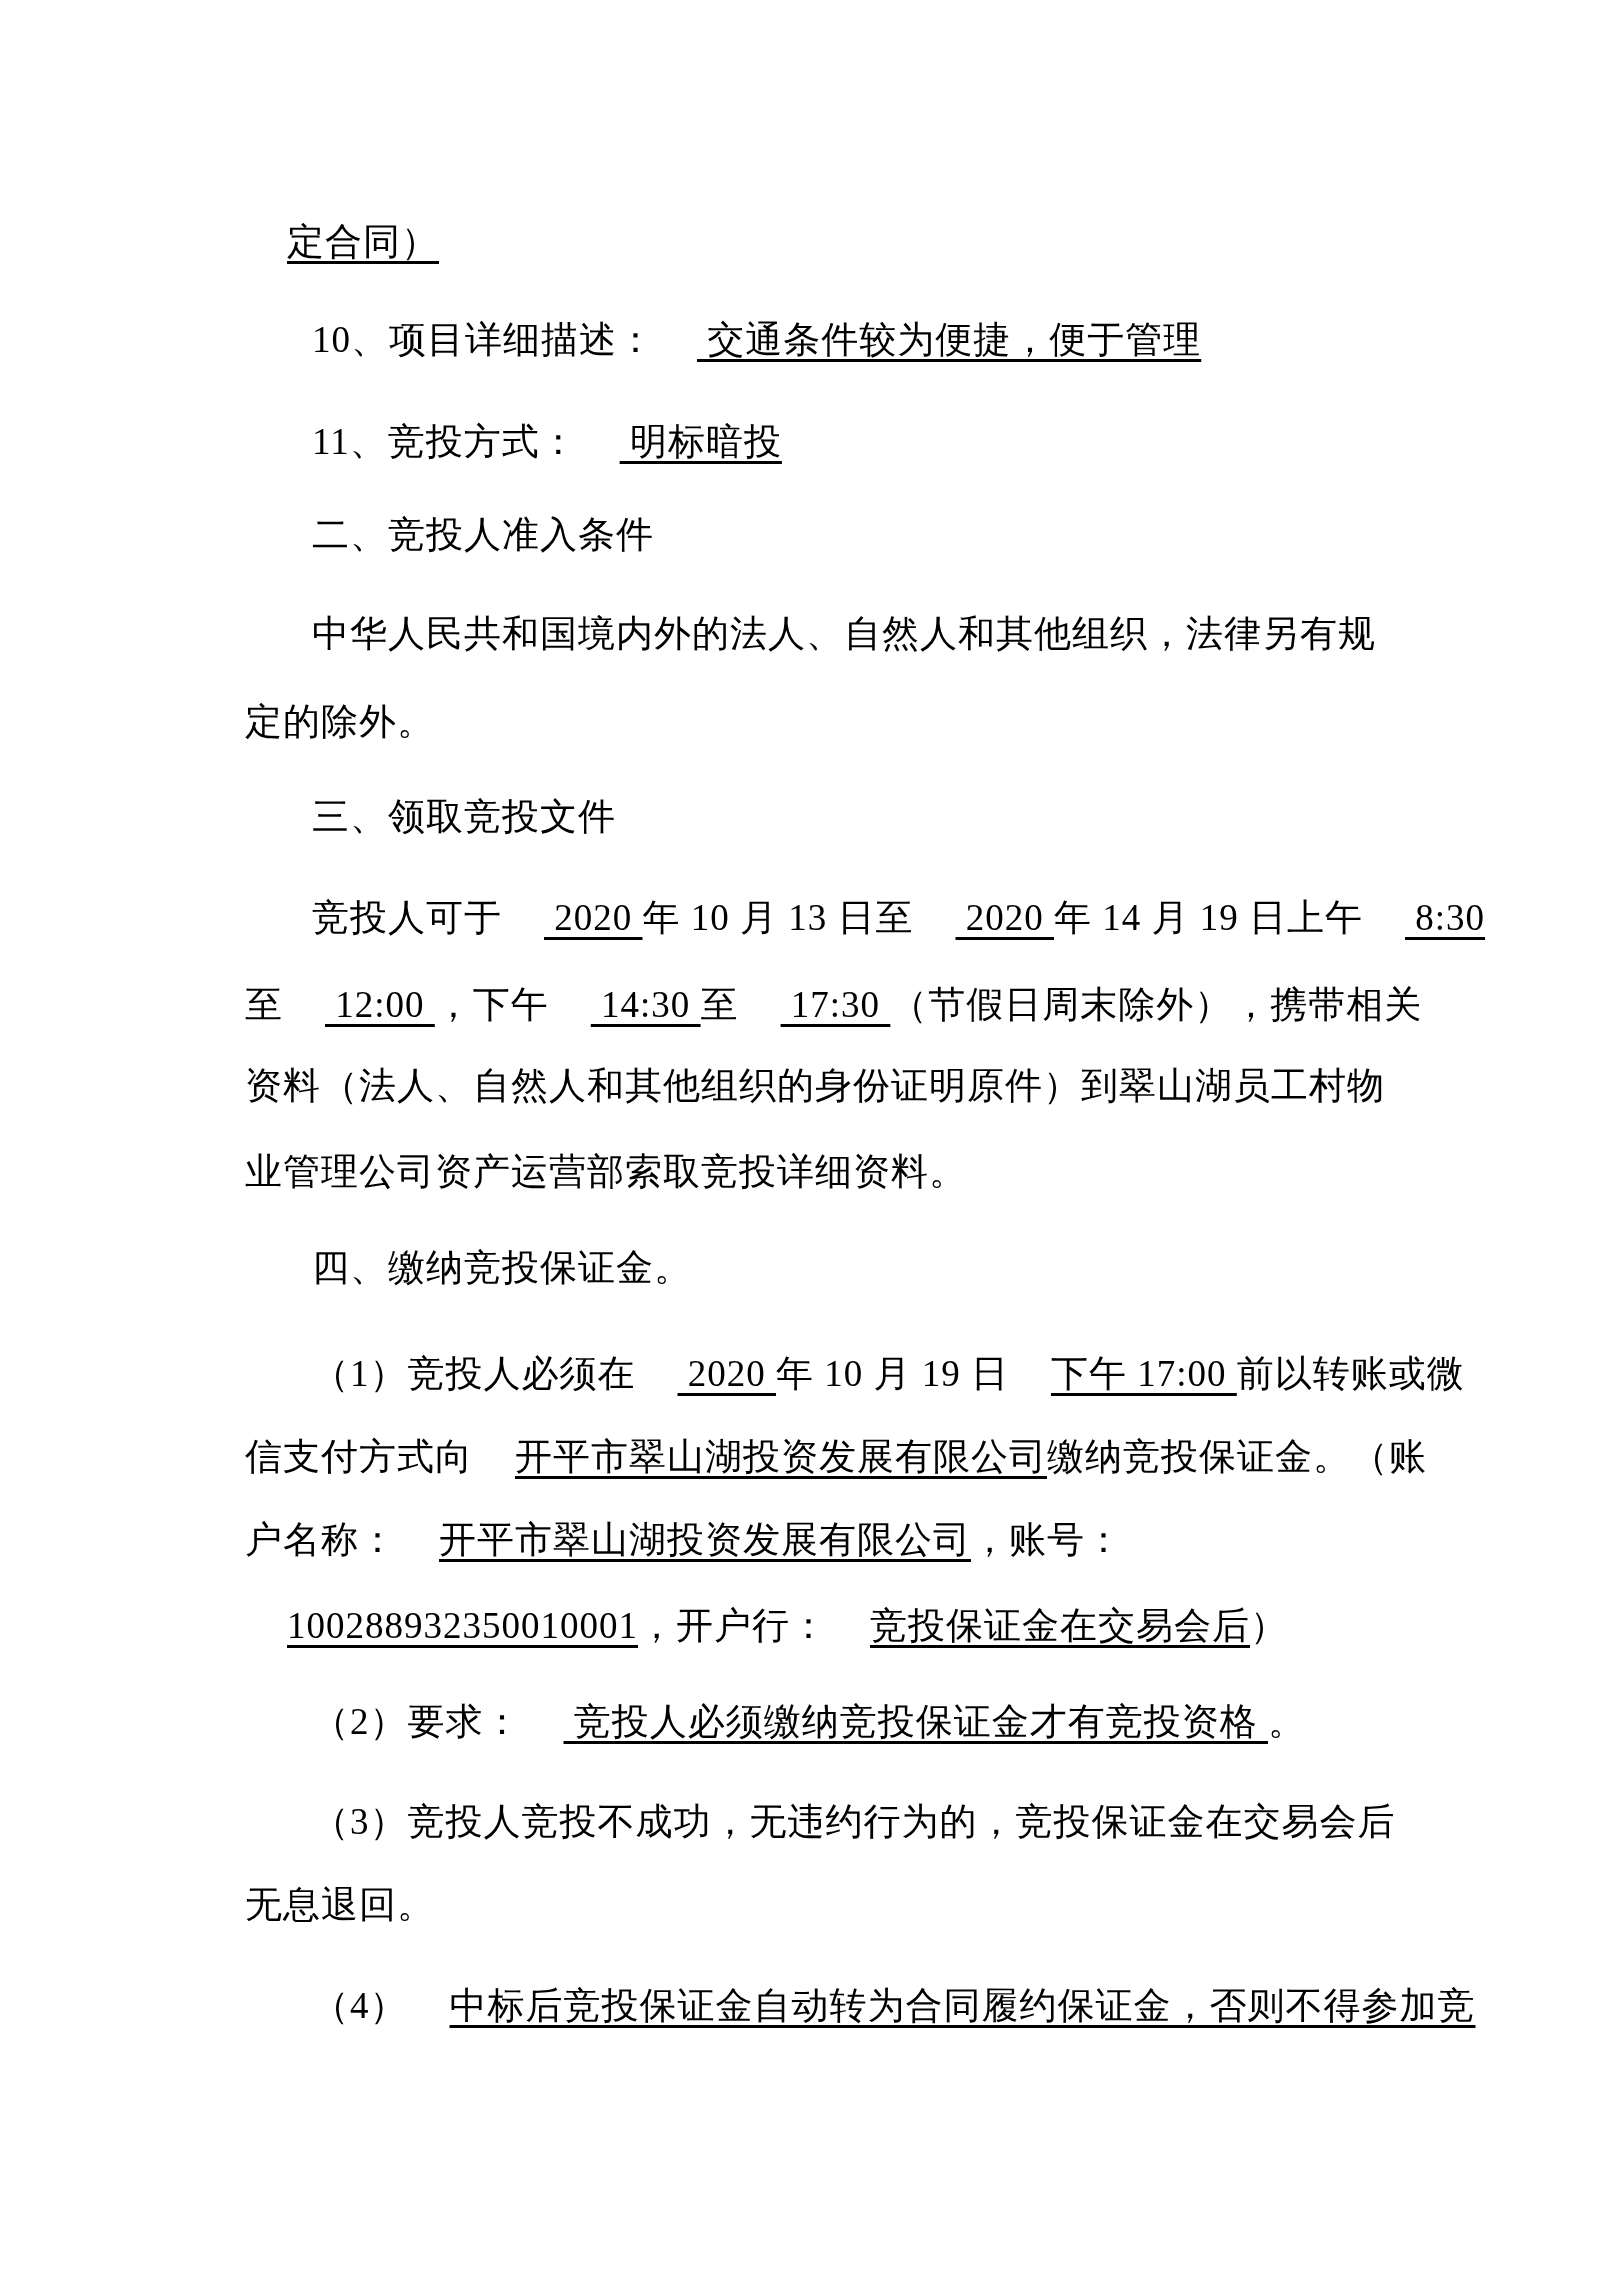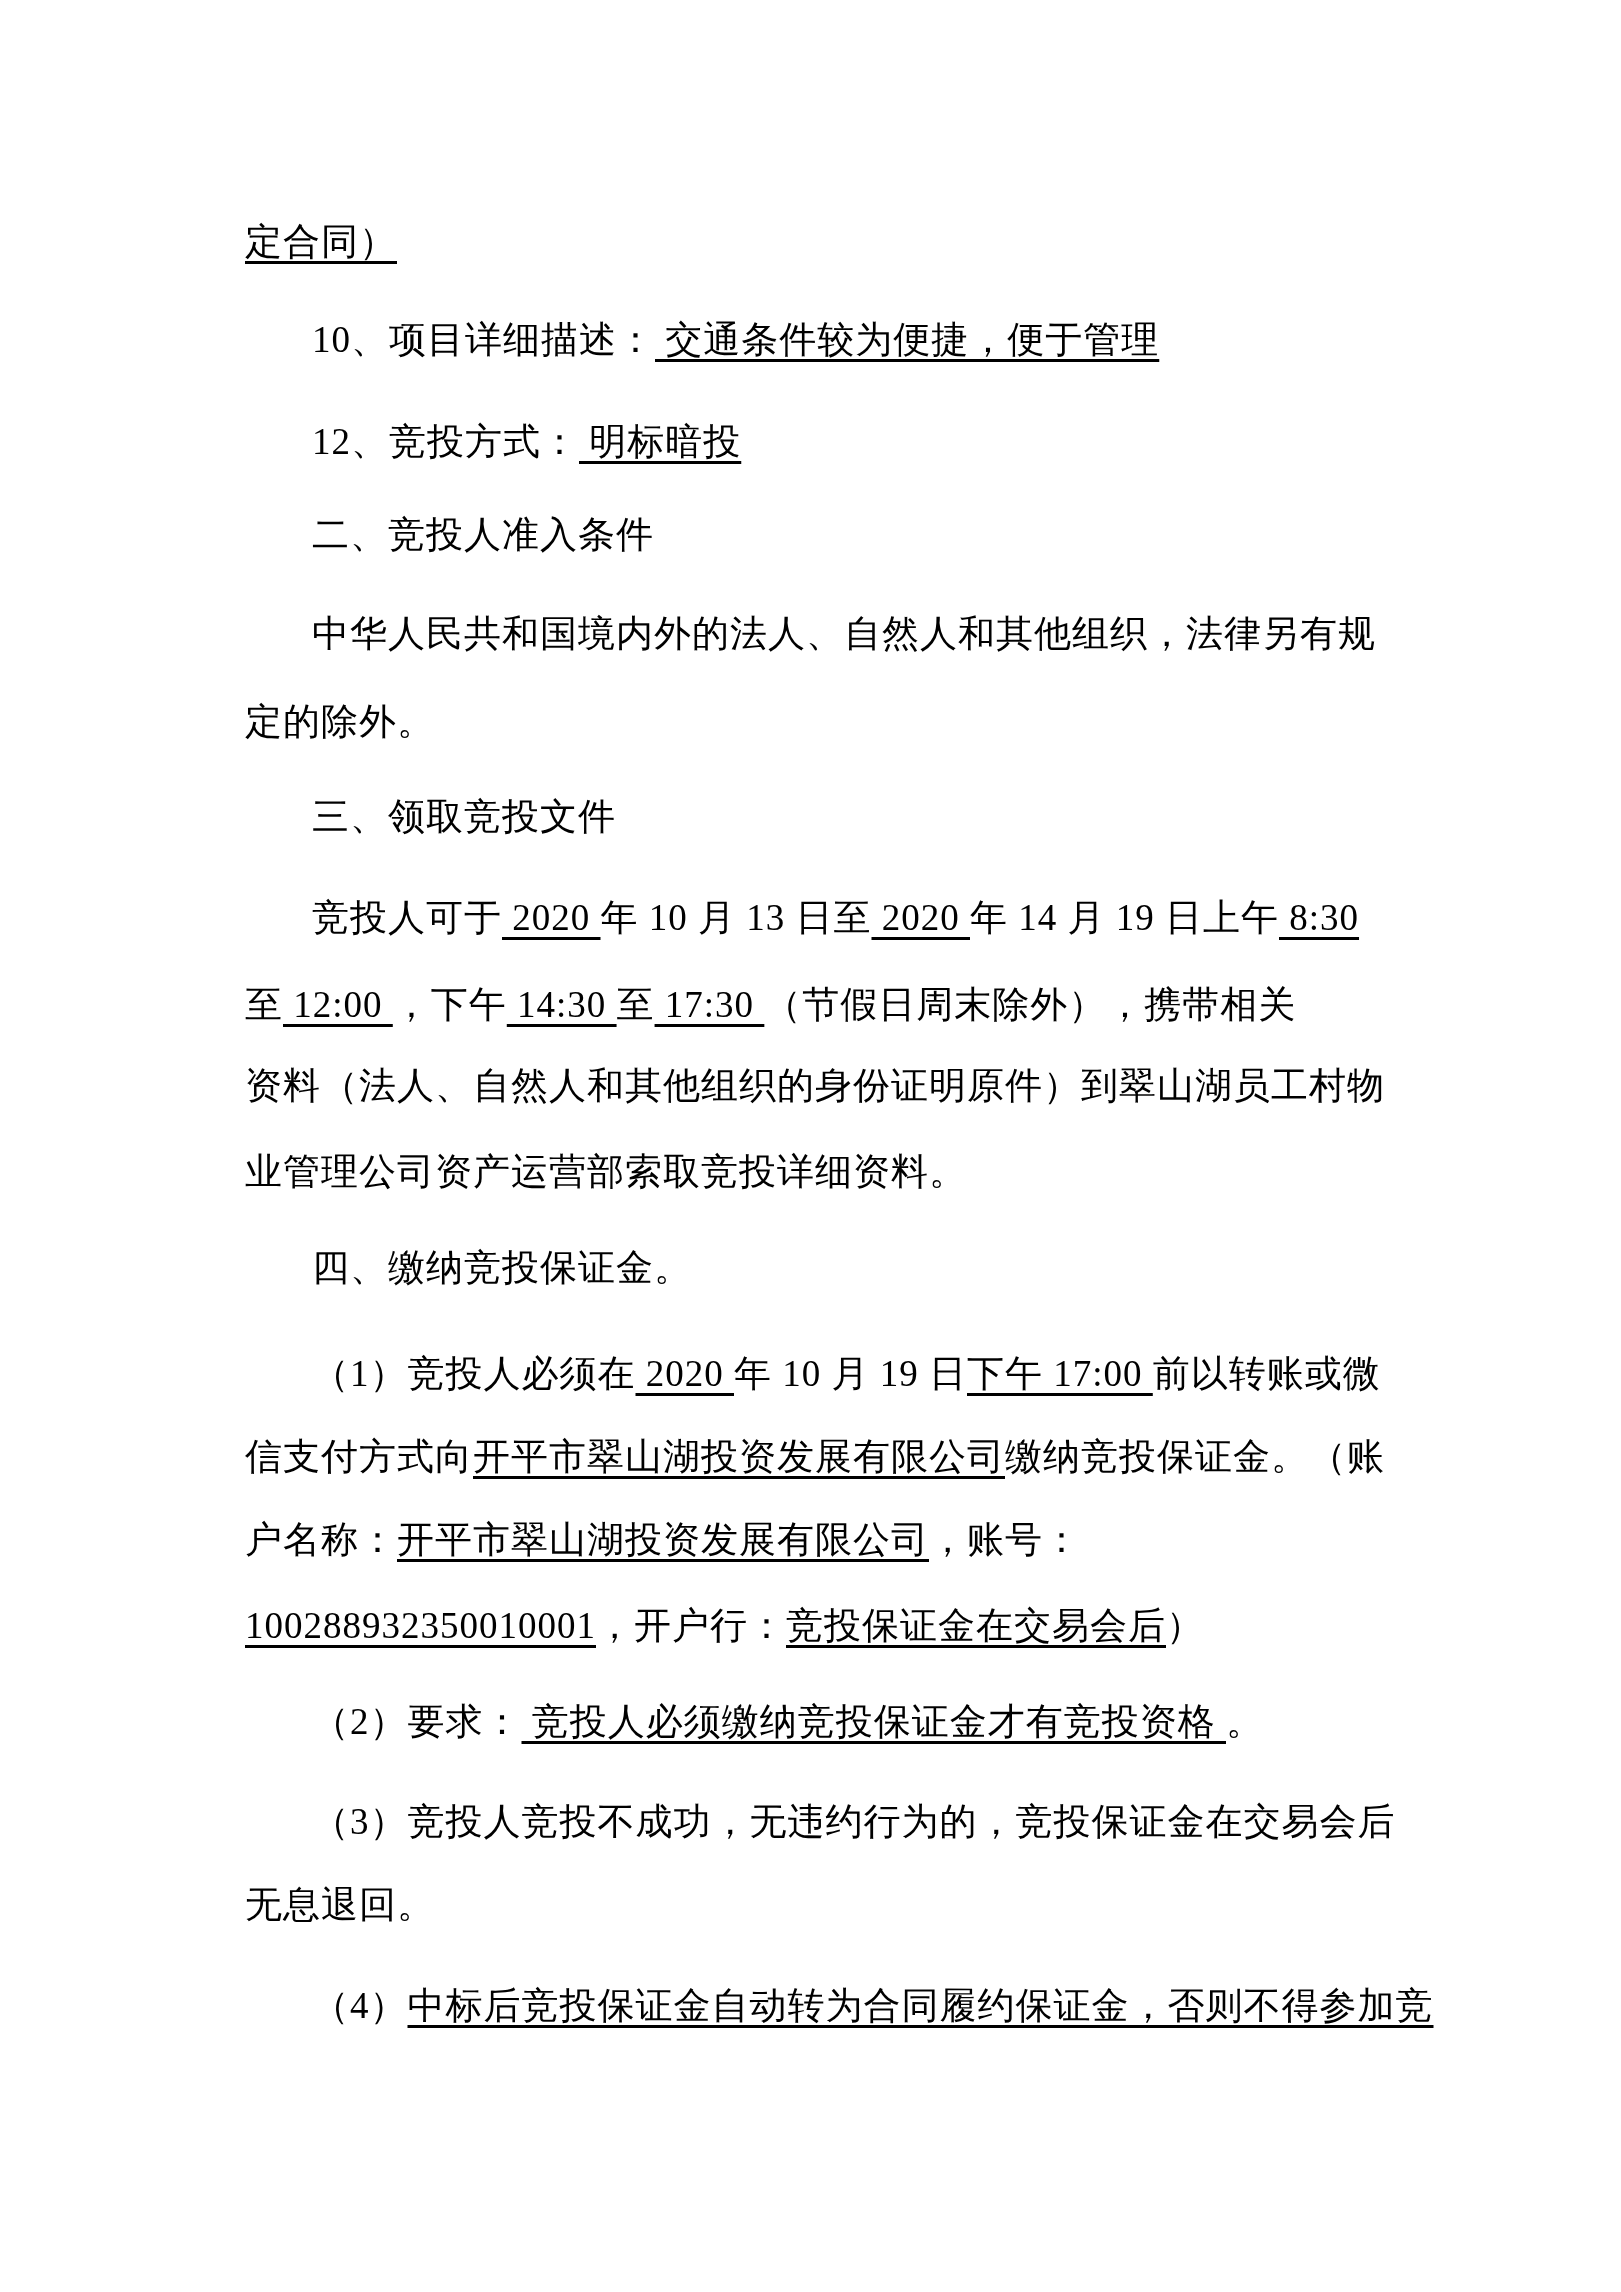--- a/index.html
+++ b/index.html
@@ -22,32 +22,33 @@
     letter-spacing:1px;
     white-space:pre;
   }
   .x0 { left:245px; }   
   .x1 { left:312px; }   
   .b  { font-weight:normal; }
   .u  {
     text-decoration:underline;
     text-decoration-thickness:2.9px;
     text-underline-offset:6.9px;
+    margin-left:42px;
   }
 </style>
 </head>
 <body>
 
 <div class="page">
 
   <div class="line x0" style="top:220px"><span class="u">定合同）</span></div>
 
   <div class="line x1" style="top:318px"><span>10、项目详细描述：</span><span class="u"> 交通条件较为便捷，便于管理</span></div>
 
-  <div class="line x1" style="top:420px"><span>12、竞投方式：</span><span class="u"> 明标暗投</span></div>
+  <div class="line x1" style="top:420px"><span>11、竞投方式：</span><span class="u"> 明标暗投</span></div>
 
   <div class="line x1" style="top:513px"><span class="b">二、竞投人准入条件</span></div>
 
   <div class="line x1" style="top:612px"><span>中华人民共和国境内外的法人、自然人和其他组织，法律另有规</span></div>
 
   <div class="line x0" style="top:700px"><span>定的除外。</span></div>
 
   <div class="line x1" style="top:795px"><span class="b">三、领取竞投文件</span></div>
 
   <div class="line x1" style="top:896px"><span>竞投人可于</span><span class="u"> 2020 </span><span>年 10 月 13 日至</span><span class="u"> 2020 </span><span>年 14 月 19 日上午</span><span class="u"> 8:30</span></div>

